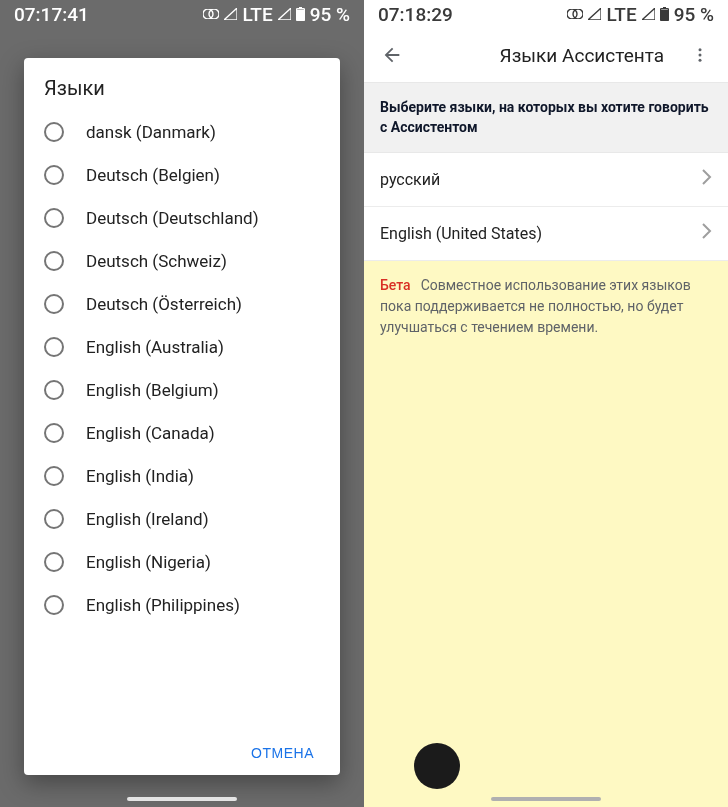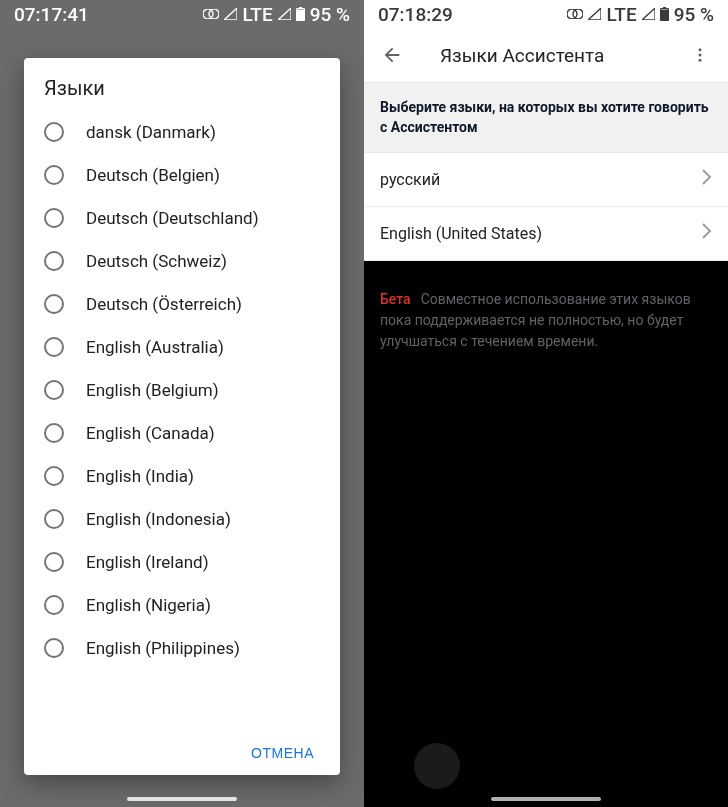--- a/index.html
+++ b/index.html
@@ -112,22 +112,23 @@
     .screen-left .home-indicator { background: #e4e4e4; }
     .screen-right .home-indicator { background: #b0b0b0; }
 
     
     .screen-right { background: #fff; }
     .appbar {
       height: 54px;
       display: flex;
       align-items: center;
       padding: 0 10px;
-      gap: 30px;
+      gap: 18px;
       border-bottom: 0;
+      text-align: right;
     }
     .appbar-title {
       font-size: 19px;
       color: #222;
       flex: 1;
     }
     .icon-btn {
       width: 36px; height: 36px;
       display: inline-flex; align-items:center; justify-content:center;
       color:#5f6368;
@@ -150,22 +151,22 @@
       padding: 12px 16px;
       border-bottom: 1px solid #ececec;
       background:#fff;
     }
     .pref-label {
       font-size: 16px;
       color: #222;
     }
     .chev-right { color: #9e9e9e; }
     .beta-note {
-      background: #000000;
-      padding: 28px 16px;
+      background: #fef9c3;
+      padding: 14px 16px;
       font-size: 14px;
       color: #5f6368;
       line-height: 1.5;
       flex:1;
     }
     .beta-badge {
       color: #d93025;
       font-weight: 500;
       margin-right: 10px;
     }
@@ -251,24 +252,20 @@
           <span class="radio"></span>
           <span class="option-label">English (Belgium)</span>
         </div>
       <div class="option">
           <span class="radio"></span>
           <span class="option-label">English (Canada)</span>
         </div>
       <div class="option">
           <span class="radio"></span>
           <span class="option-label">English (India)</span>
-        </div>
-      <div class="option">
-          <span class="radio"></span>
-          <span class="option-label">English (Indonesia)</span>
         </div>
       <div class="option">
           <span class="radio"></span>
           <span class="option-label">English (Ireland)</span>
         </div>
       <div class="option">
           <span class="radio"></span>
           <span class="option-label">English (Nigeria)</span>
         </div>
       <div class="option">

